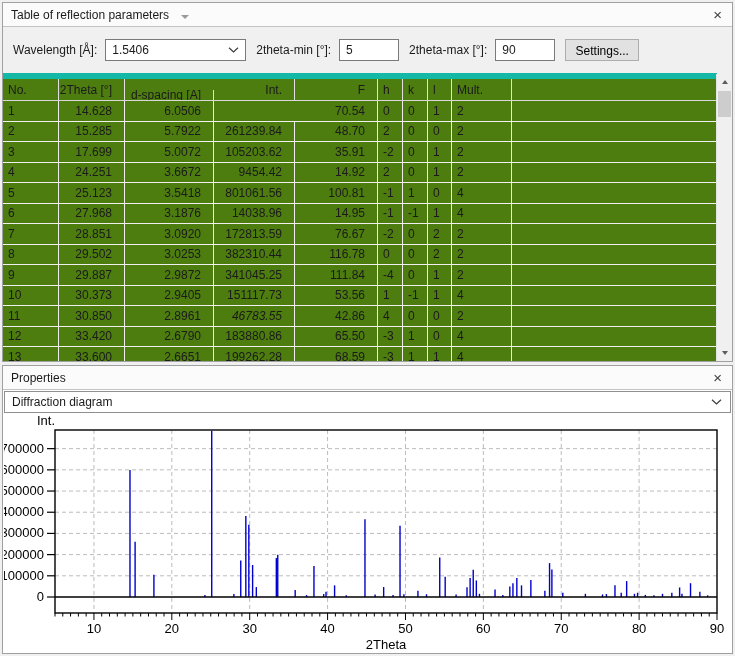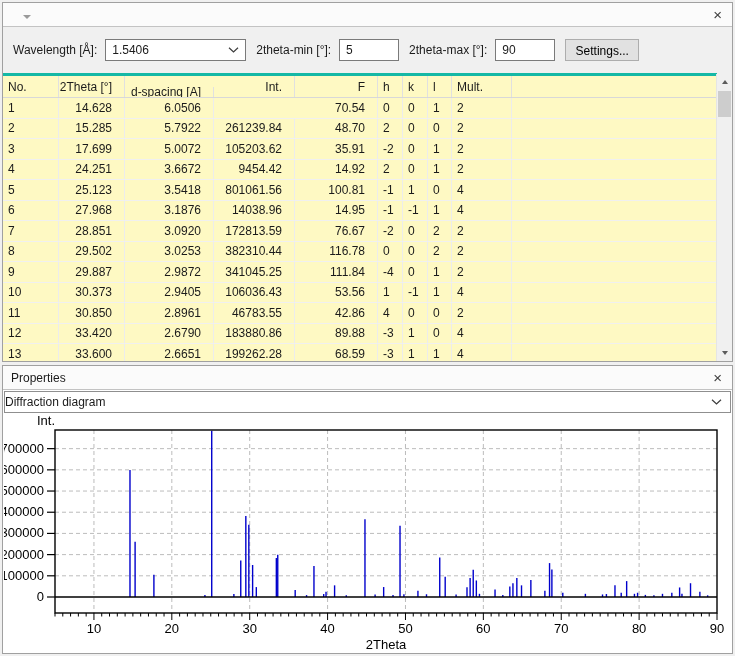--- a/index.html
+++ b/index.html
@@ -22,52 +22,53 @@
 
   .toolbar{height:46px;background:#f0f0f0;display:flex;align-items:center;}
   .toolbar label{margin-left:10px;white-space:nowrap;}
   .field{background:#fff;border:1px solid #7a7a7a;height:20px;display:flex;align-items:center;box-sizing:content-box;}
   .combobox{width:133px;margin-left:8px;padding-left:6px;justify-content:space-between;}
   .combobox .chev{margin-right:6px;}
   .textinput{width:52px;margin-left:8px;padding-left:6px;}
   .btn{margin-left:10px;width:74px;height:22px;background:#e1e1e1;border:1px solid #adadad;
     text-align:center;line-height:20px;font-family:inherit;font-size:12px;}
 
-  .grid{position:absolute;top:70px;left:0;right:15px;bottom:0;background:#fef9c3;
-    border-top:3px solid #14b8a6;overflow:hidden;}
+  .grid{position:absolute;top:70px;left:0;right:15px;bottom:0;background:#4d7c0f;
+    border-top:6px solid #14b8a6;overflow:hidden;}
   .g-row{display:flex;height:20.5px;box-sizing:border-box;border-bottom:1px solid #f0f0f0;}
   .g-row.header{height:22px;border-bottom:1px solid #d8d8d8;}
   .g-cell{box-sizing:border-box;border-right:1px solid #ececec;overflow:hidden;white-space:nowrap;
     display:flex;align-items:center;}
   .header .g-cell{border-right:1px solid #e0e0e0;}
   .g-cell.num{justify-content:flex-end;padding-right:12px;}
   .g-cell.txt{justify-content:flex-start;padding-left:5px;}
   .g-cell.fill{flex:1;border-right:none;}
 
   .scrollbar{position:absolute;top:71px;right:0;bottom:0;width:15px;background:#f0f0f0;border-left:1px solid #e5e5e5;}
   .sb-btn{position:absolute;left:0;width:15px;height:16px;display:flex;align-items:center;justify-content:center;}
   .sb-btn.up{top:0;}
   .sb-btn.down{bottom:0;}
   .tri-up{width:0;height:0;border-left:3.5px solid transparent;border-right:3.5px solid transparent;border-bottom:4.5px solid #5c5c5c;}
   .tri-down{width:0;height:0;border-left:3.5px solid transparent;border-right:3.5px solid transparent;border-top:4.5px solid #5c5c5c;}
   .sb-thumb{position:absolute;left:1px;top:17px;width:13px;height:26px;background:#cdcdcd;}
 
   .view-select{position:absolute;top:25px;left:1px;right:1px;height:20px;background:#fff;
-    border:1px solid #8f8f8f;display:flex;align-items:center;justify-content:space-between;}
+    border:1px solid #8f8f8f;display:flex;align-items:center;padding-left:7px;justify-content:space-between;}
   .view-select .chev{margin-right:8px;}
 
   #chart{position:absolute;top:49px;left:1px;right:1px;bottom:0;background:#fff;}
   #chart svg{display:block;}
   #chart text{font-family:"Liberation Sans",sans-serif;font-size:13px;fill:#000;}
 </style>
 </head>
 <body>
 
 <div class="panel" id="table-panel">
   <div class="titlebar">
+    <span class="title">Table of reflection parameters</span>
     <span class="dock-arrow"></span>
     <span class="close-btn">×</span>
   </div>
   <div class="toolbar">
     <label>Wavelength [Å]:</label>
     <div class="field combobox">
       <span>1.5406</span>
       <svg class="chev" width="11" height="6" viewBox="0 0 11 6">
           <polyline points="1,0.8 5.5,5 10,0.8" fill="none" stroke="#3c3c3c" stroke-width="1.2"></polyline>
         </svg>
@@ -202,46 +203,46 @@
           <div class="g-cell txt" style="width: 25px;">-4</div>
           <div class="g-cell txt" style="width: 25px;">0</div>
           <div class="g-cell txt" style="width: 24px;">1</div>
           <div class="g-cell txt" style="width: 60px;">2</div>
           <div class="g-cell fill"></div>
         </div>
         <div class="g-row">
           <div class="g-cell txt" style="width: 56px;">10</div>
           <div class="g-cell num" style="width: 66px;">30.373</div>
           <div class="g-cell num" style="width: 89px;">2.9405</div>
-          <div class="g-cell num" style="width: 81px;">106036.43</div>
+          <div class="g-cell num" style="width: 81px;">151117.73</div>
           <div class="g-cell num" style="width: 83px;">53.56</div>
           <div class="g-cell txt" style="width: 25px;">1</div>
           <div class="g-cell txt" style="width: 25px;">-1</div>
           <div class="g-cell txt" style="width: 24px;">1</div>
           <div class="g-cell txt" style="width: 60px;">4</div>
           <div class="g-cell fill"></div>
         </div>
         <div class="g-row">
           <div class="g-cell txt" style="width: 56px;">11</div>
           <div class="g-cell num" style="width: 66px;">30.850</div>
           <div class="g-cell num" style="width: 89px;">2.8961</div>
-          <div class="g-cell num" style="width: 81px;">46783.55</div>
+          <div class="g-cell num" style="width: 81px; font-style: italic;">46783.55</div>
           <div class="g-cell num" style="width: 83px;">42.86</div>
           <div class="g-cell txt" style="width: 25px;">4</div>
           <div class="g-cell txt" style="width: 25px;">0</div>
           <div class="g-cell txt" style="width: 24px;">0</div>
           <div class="g-cell txt" style="width: 60px;">2</div>
           <div class="g-cell fill"></div>
         </div>
         <div class="g-row">
           <div class="g-cell txt" style="width: 56px;">12</div>
           <div class="g-cell num" style="width: 66px;">33.420</div>
           <div class="g-cell num" style="width: 89px;">2.6790</div>
           <div class="g-cell num" style="width: 81px;">183880.86</div>
-          <div class="g-cell num" style="width: 83px;">89.88</div>
+          <div class="g-cell num" style="width: 83px;">65.50</div>
           <div class="g-cell txt" style="width: 25px;">-3</div>
           <div class="g-cell txt" style="width: 25px;">1</div>
           <div class="g-cell txt" style="width: 24px;">0</div>
           <div class="g-cell txt" style="width: 60px;">4</div>
           <div class="g-cell fill"></div>
         </div>
         <div class="g-row">
           <div class="g-cell txt" style="width: 56px;">13</div>
           <div class="g-cell num" style="width: 66px;">33.600</div>
           <div class="g-cell num" style="width: 89px;">2.6651</div>

